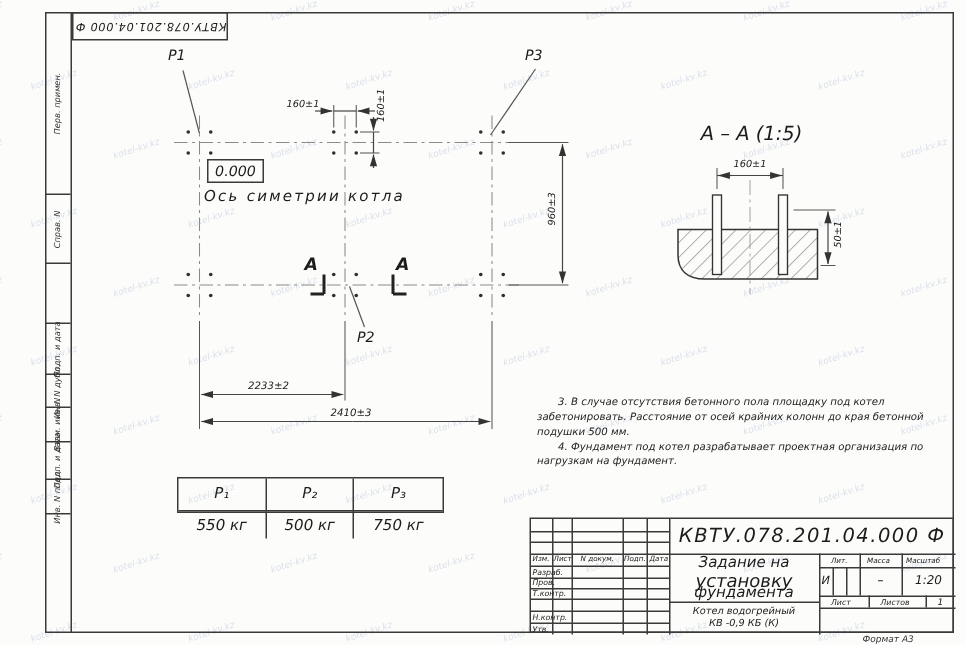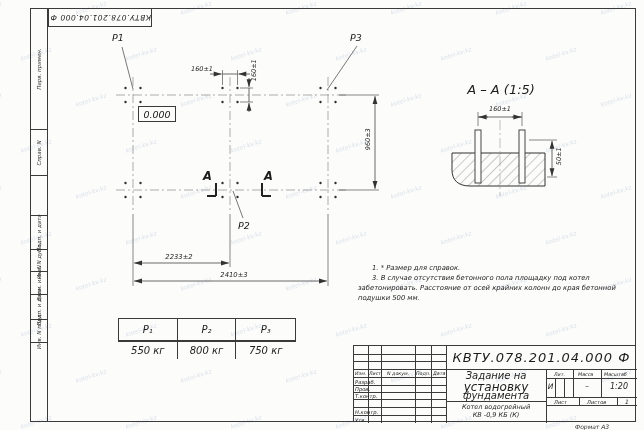--- a/index.html
+++ b/index.html
@@ -256,46 +256,47 @@
     </g>
   </svg>
 
   <div class="t" style="left:112px;top:33px;font-size:9.5px">Р1</div>
   <div class="t" style="left:350px;top:33px;font-size:9.5px">Р3</div>
   <div class="t" style="left:238px;top:221px;font-size:9.5px">Р2</div>
 
   <div class="levelbox">
     <span>0.000</span>
   </div>
+  <div class="t" style="left:136px;top:127px;font-size:10px;letter-spacing:1.5px">Ось симетрии котла</div>
 
   <div class="t ctr" style="left:186px;top:66px;width:32px;font-size:6.5px">160±1</div>
   <div class="t ctr" style="left:239px;top:67px;width:30px;font-size:6.5px;transform:rotate(-90deg)">160±1</div>
   <div class="t ctr" style="left:353px;top:136px;width:30px;font-size:6.5px;transform:rotate(-90deg)">960±3</div>
   <div class="t ctr" style="left:160px;top:254px;width:38px;font-size:6.8px">2233±2</div>
   <div class="t ctr" style="left:215px;top:272px;width:38px;font-size:6.8px">2410±3</div>
 
   <div class="t" style="left:203px;top:171px;font-size:11.5px;font-weight:bold">А</div>
   <div class="t" style="left:264px;top:171px;font-size:11.5px;font-weight:bold">А</div>
 
   <div class="t ctr" style="left:440px;top:83px;width:122px;font-size:13px">А  –  А  (1:5)</div>
   <div class="t ctr" style="left:482px;top:106px;width:36px;font-size:6.5px">160±1</div>
   <div class="t ctr" style="left:544px;top:153px;width:30px;font-size:6.5px;transform:rotate(-90deg)">50±1</div>
 
   <div class="ltable">
     <div>Р₁</div>
     <div>Р₂</div>
     <div>Р₃</div>
     <div>550  кг</div>
-    <div>800  кг</div>
+    <div>500  кг</div>
     <div>750  кг</div>
   </div>
 
   <div class="notes">
-    <p>1. * Размер для справок.</p>
     <p>3. В случае отсутствия бетонного пола площадку под котел забетонировать. Расстояние от осей крайних колонн до края бетонной подушки 500 мм.</p>
+    <p>4. Фундамент под котел разрабатывает проектная организация по нагрузкам на фундамент.</p>
   </div>
 
   <div class="tb">
 
     <div class="vl" style="left:92px;top:0;height:77px"></div>
     <div class="vl" style="left:192px;top:23px;height:54px"></div>
     <div class="vl" style="left:14px;top:0;height:77px"></div>
     <div class="vl" style="left:27px;top:0;height:77px"></div>
     <div class="vl" style="left:61px;top:0;height:77px"></div>
     <div class="vl" style="left:77px;top:0;height:77px"></div>

